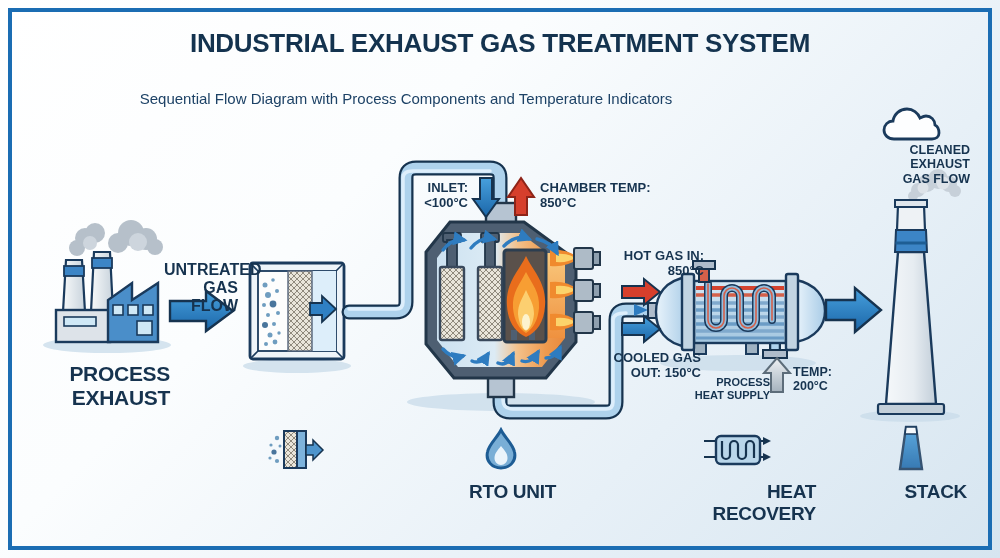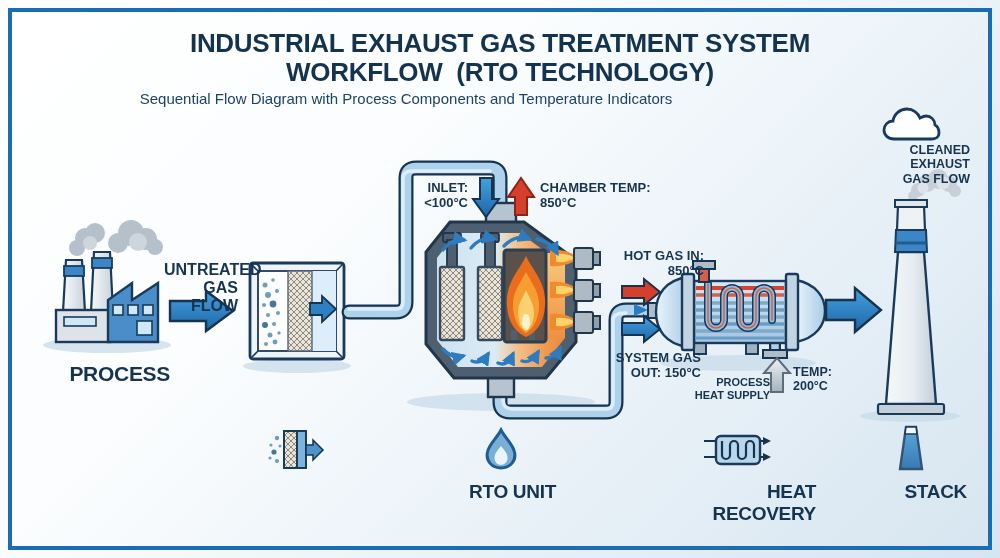--- a/index.html
+++ b/index.html
@@ -324,45 +324,45 @@
     </g>
     <g>
       <polygon points="906,427 916,427 922,469 900,469" fill="url(#gBlue)" opacity="0.85" stroke="#1a3a5c" stroke-width="2.4"></polygon>
       <polygon points="906,427 916,427 917,434 905,434" fill="#f4f8fb" stroke="#1a3a5c" stroke-width="1.5"></polygon>
     </g>
   </svg>
 
   <div class="frame"></div>
 
   <div class="lbl t1">INDUSTRIAL EXHAUST GAS TREATMENT SYSTEM</div>
-  <div class="lbl t2">WORKFLOW  (RTO TECHNOLOGY)</div>
   <div class="lbl sub">Sequential Flow Diagram with Process Components and Temperature Indicators</div>
 
   <div class="lbl node-lbl" style="left:45px;top:362px;width:125px;">
     <div>PROCESS</div>
+    <div>EXHAUST</div>
   </div>
 
   <div class="lbl s10" style="left:164px;top:261px;width:74px;">
     <div>UNTREATED</div>
     <div>GAS FLOW</div>
   </div>
   <div class="lbl s13 ra" style="left:416px;top:181px;width:52px;">
     <div>INLET:</div>
     <div>&lt;100°C</div>
   </div>
   <div class="lbl s13 la" style="left:540px;top:181px;width:120px;">
     <div>CHAMBER TEMP:</div>
     <div>850°C</div>
   </div>
   <div class="lbl s13" style="left:608px;top:249px;width:96px;">
     <div>HOT GAS IN:</div>
     <div>850°C</div>
   </div>
   <div class="lbl s13" style="left:605px;top:351px;width:96px;">
-    <div>SYSTEM GAS</div>
+    <div>COOLED GAS</div>
     <div>OUT: 150°C</div>
   </div>
   <div class="lbl s11" style="left:692px;top:376px;width:78px;">
     <div>PROCESS</div>
     <div>HEAT SUPPLY</div>
   </div>
   <div class="lbl s12 la" style="left:793px;top:365px;width:60px;">
     <div>TEMP:</div>
     <div>200°C</div>
   </div>

